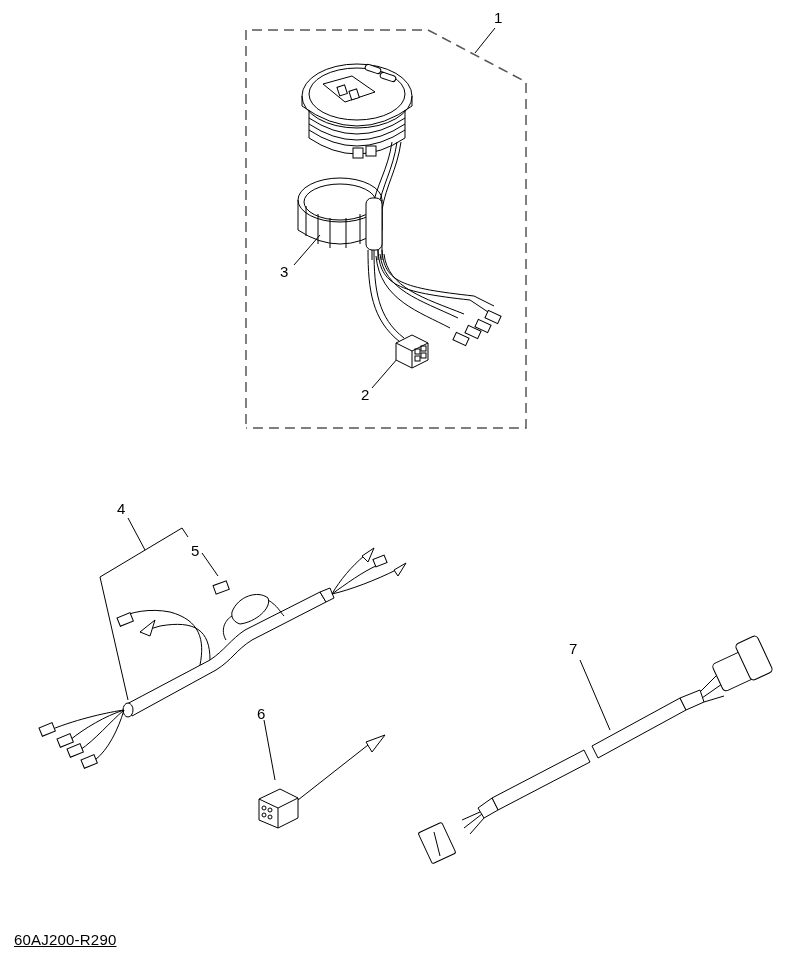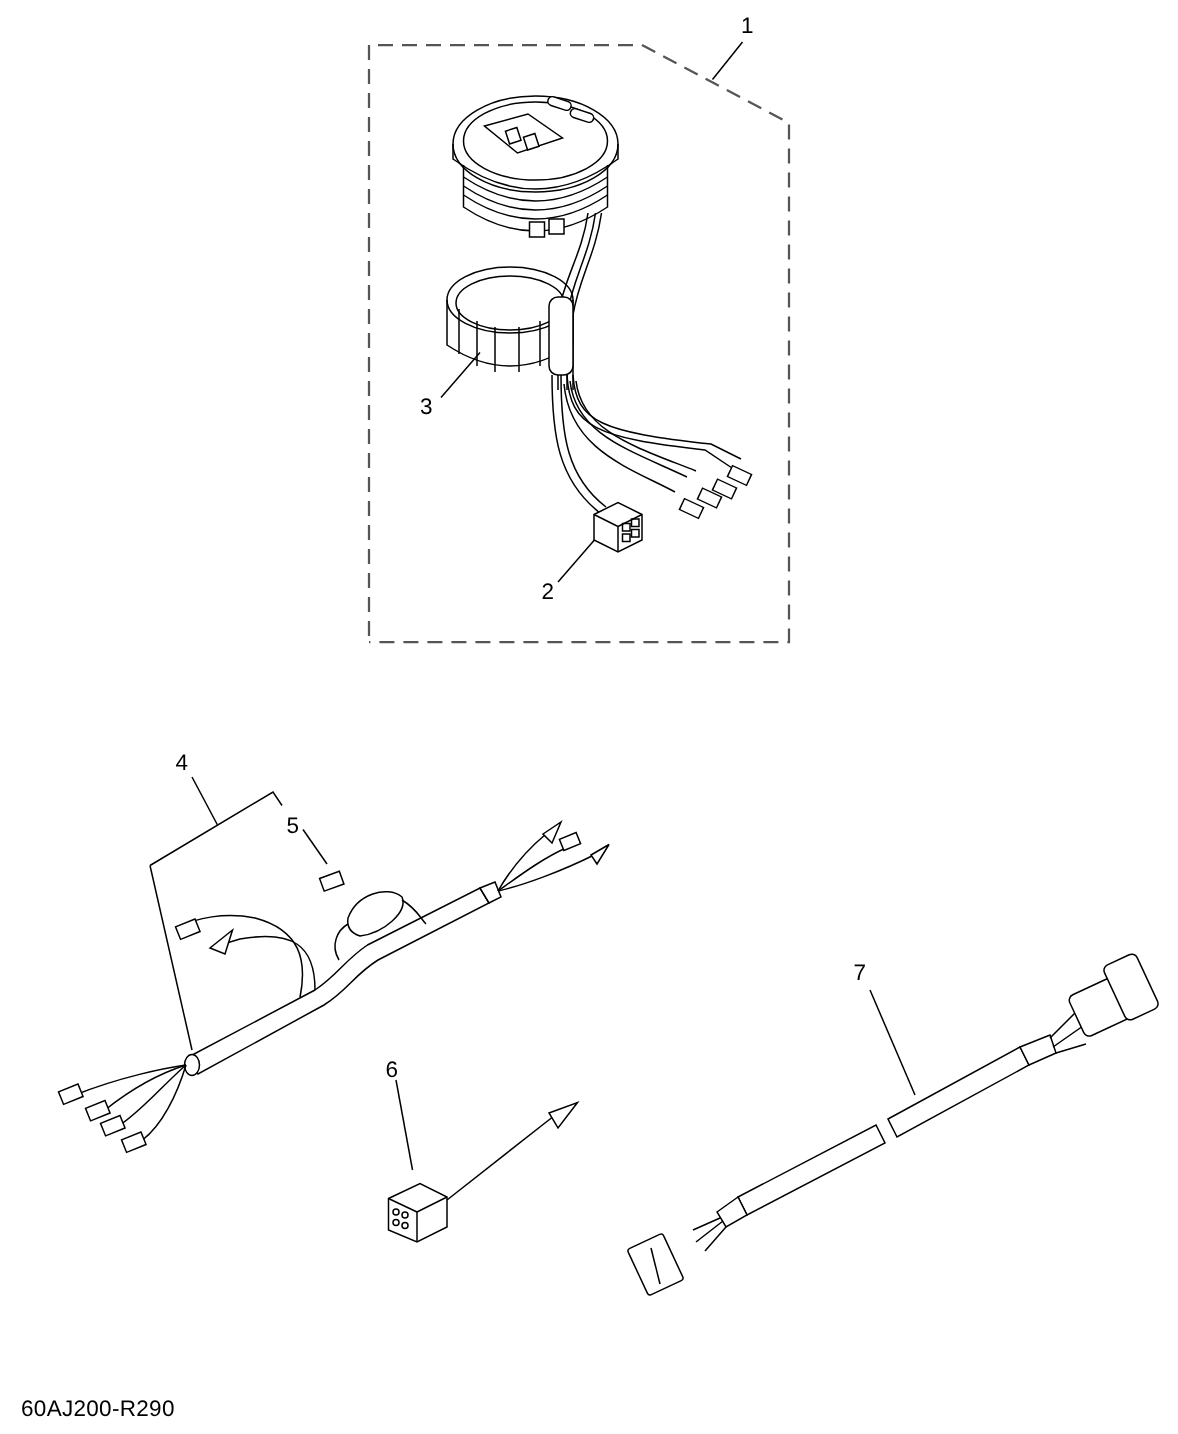--- a/index.html
+++ b/index.html
@@ -1,19 +1,19 @@
 <!DOCTYPE html>
 <html><head>
 <meta charset="utf-8">
 <style>
   html, body { margin: 0; padding: 0; background: #ffffff; }
   body { width: 785px; height: 956px; position: relative; overflow: hidden; font-family: "Liberation Sans", sans-serif; }
   svg.art { position: absolute; left: 0; top: 0; }
   .callout { position: absolute; font-size: 15px; color: #000; line-height: 1; }
-  .code { position: absolute; left: 14px; top: 931px; font-size: 15px; color: #000; letter-spacing: 0.2px; }
+  .code { position: absolute; left: 14px; top: 931px; font-size: 15px; color: #000; letter-spacing: 0.2px; text-decoration: underline; }
   .ln { stroke: #000; stroke-width: 1; fill: none; }
   .lw { stroke: #000; stroke-width: 1; fill: #fff; }
   .dash { stroke: #555; stroke-width: 1.5; fill: none; stroke-dasharray: 10 6; }
 </style>
 </head>
 <body>
 
 <svg class="art" width="785" height="956" viewBox="0 0 785 956">
 
   <g>

